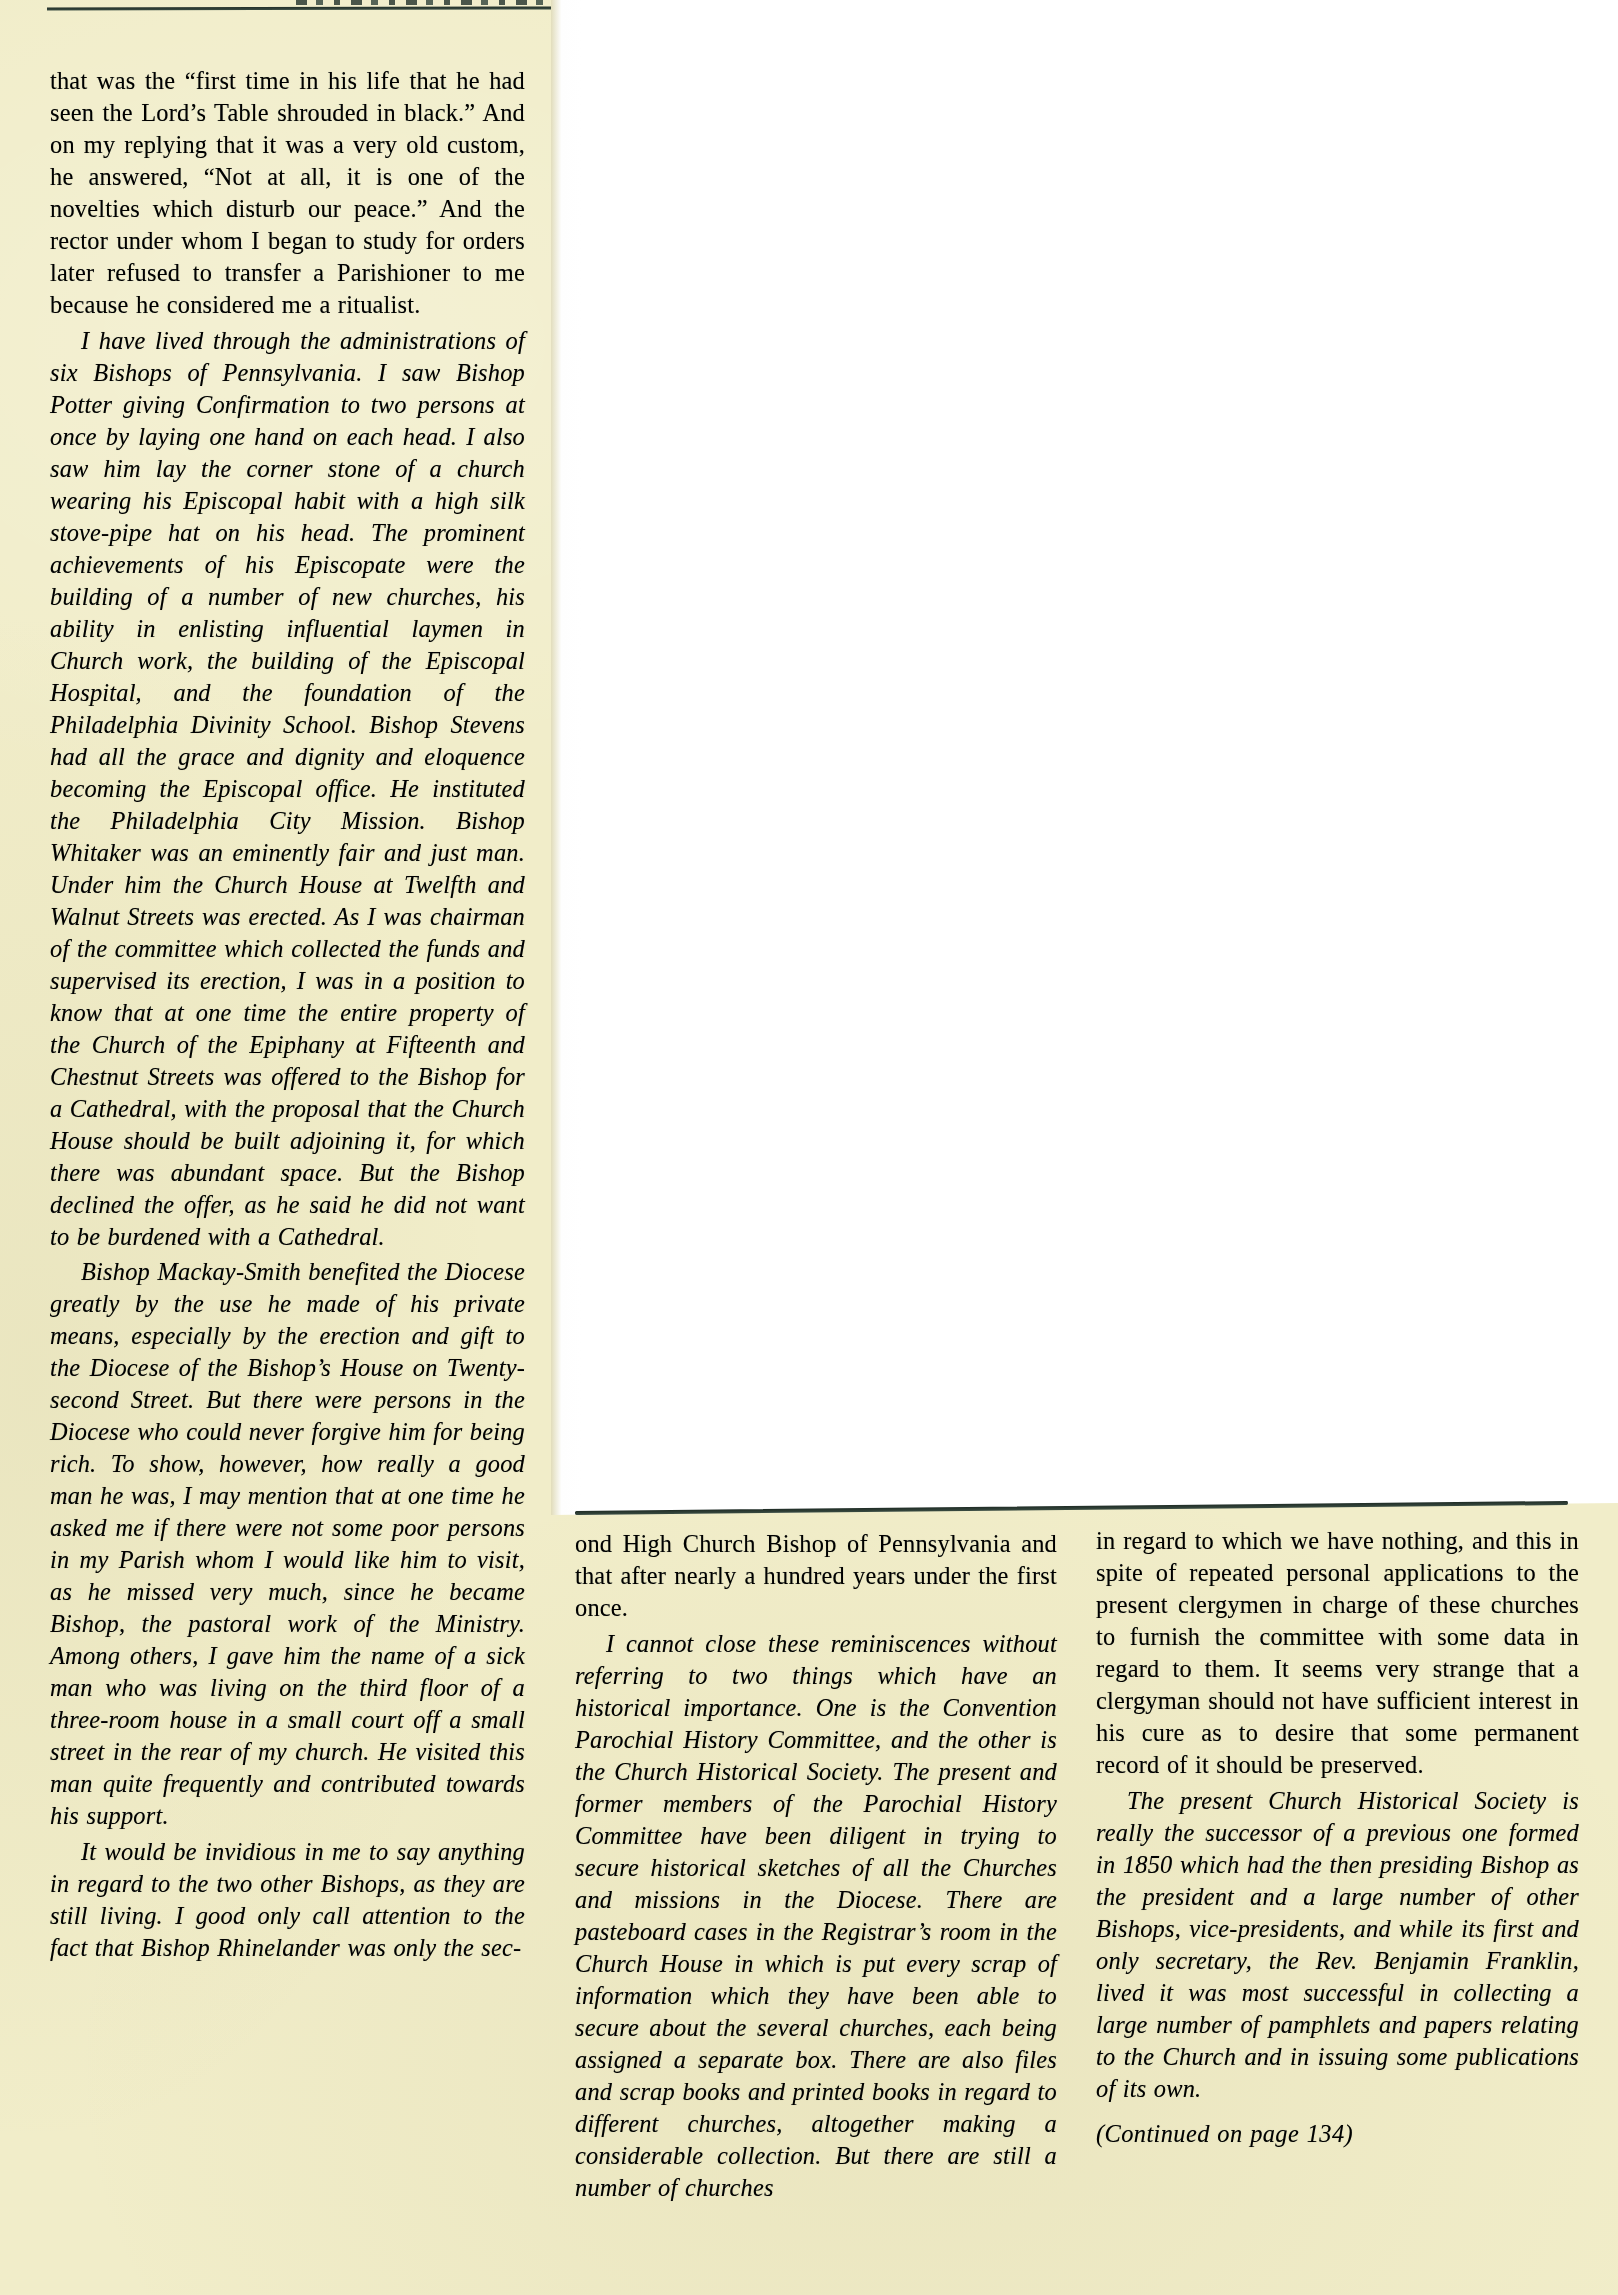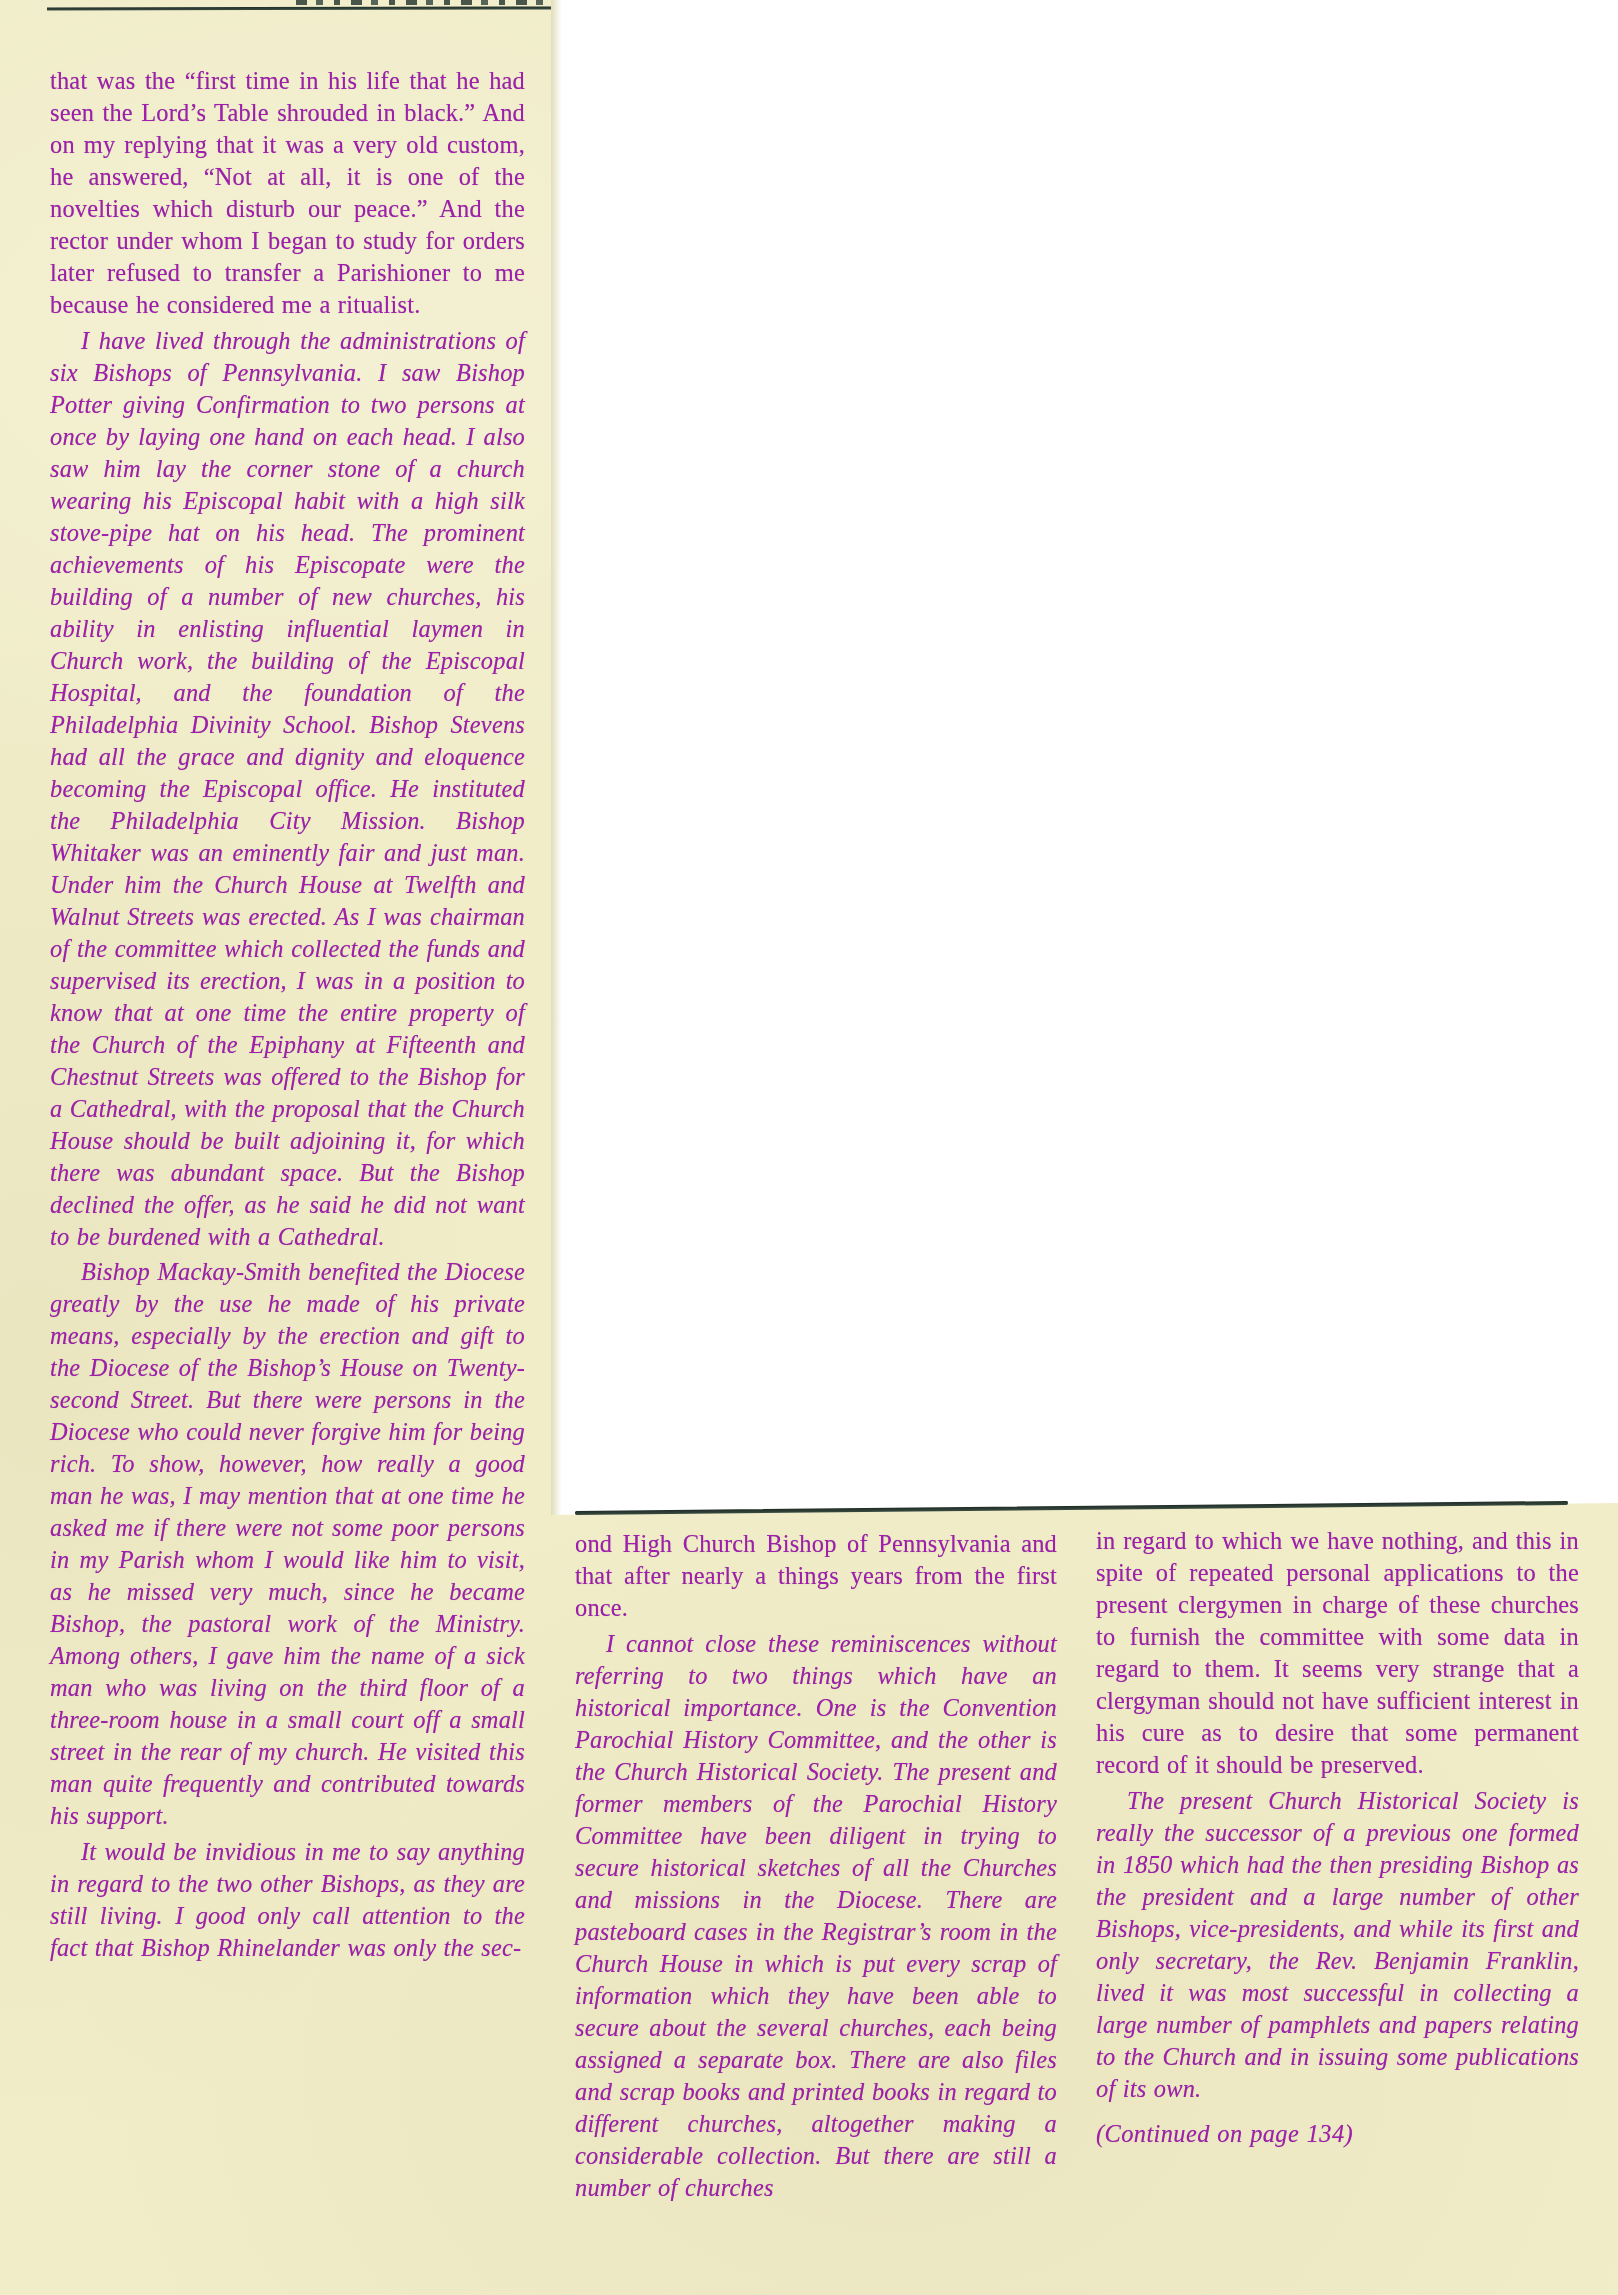--- a/index.html
+++ b/index.html
@@ -47,21 +47,21 @@
     width: 255px; height: 5.2px;
     background: repeating-linear-gradient(90deg,
       #2c3b33 0 11px, transparent 11px 20px,
       #3a4c42 20px 27px, transparent 27px 38px,
       #2c3b33 38px 44px, transparent 44px 55px);
     opacity: 0.85;
   }
 
   .col {
     position: absolute;
-    color: #a21caf;
+    color: #000000;
     font-size: 24.4px;
     line-height: 32px;
     text-align: justify;
     letter-spacing: 0.2px;
     word-spacing: 1.1px;
     text-shadow: 0 0 0.7px rgba(55,75,65,0.45);
   }
   .col-left   { left: 50px;   top: 65px;   width: 475px; }
   .col-middle { left: 575px;  top: 1528px; width: 482px; }
   .col-right  { left: 1096px; top: 1525px; width: 483px; }
@@ -91,21 +91,21 @@
   <div class="rule mid-rule"></div>
 
   <div class="col col-left">
     <p>that was the “first time in his life that he had seen the Lord’s Table shrouded in black.”  And on my replying that it was a very old custom, he answered, “Not at all, it is one of the novelties which disturb our peace.”  And the rector under whom I began to study for orders later refused to transfer a Parishioner to me because he considered me a ritualist.</p>
     <p class="indent">I have lived through the administrations of six Bishops of Pennsylvania.  I saw Bishop Potter giving Confirmation to two persons at once by laying one hand on each head.  I also saw him lay the corner stone of a church wearing his Episcopal habit with a high silk stove-pipe hat on his head.  The prominent achievements of his Episcopate were the building of a number of new churches, his ability in enlisting influential laymen in Church work, the building of the Episcopal Hospital, and the foundation of the Philadelphia Divinity School.  Bishop Stevens had all the grace and dignity and eloquence becoming the Episcopal office.  He instituted the Philadelphia City Mission.  Bishop Whitaker was an eminently fair and just man.  Under him the Church House at Twelfth and Walnut Streets was erected.  As I was chairman of the committee which collected the funds and supervised its erection, I was in a position to know that at one time the entire property of the Church of the Epiphany at Fifteenth and Chestnut Streets was offered to the Bishop for a Cathedral, with the proposal that the Church House should be built adjoining it, for which there was abundant space.  But the Bishop declined the offer, as he said he did not want to be burdened with a Cathedral.</p>
     <p class="indent">Bishop Mackay-Smith benefited the Diocese greatly by the use he made of his private means, especially by the erection and gift to the Diocese of the Bishop’s House on Twenty-second Street.  But there were persons in the Diocese who could never forgive him for being rich.  To show, however, how really a good man he was, I may mention that at one time he asked me if there were not some poor persons in my Parish whom I would like him to visit, as he missed very much, since he became Bishop, the pastoral work of the Ministry.  Among others, I gave him the name of a sick man who was living on the third floor of a three-room house in a small court off a small street in the rear of my church.  He visited this man quite frequently and contributed towards his support.</p>
     <p class="indent">It would be invidious in me to say anything in regard to the two other Bishops, as they are still living.  I good only call attention to the fact that Bishop Rhinelander was only the sec-</p>
   </div>
 
   <div class="col col-middle">
-    <p>ond High Church Bishop of Pennsylvania and that after nearly a things years from the first once.</p>
+    <p>ond High Church Bishop of Pennsylvania and that after nearly a hundred years under the first once.</p>
     <p class="indent">I cannot close these reminiscences without referring to two things which have an historical importance.  One is the Convention Parochial History Committee, and the other is the Church Historical Society.  The present and former members of the Parochial History Committee have been diligent in trying to secure historical sketches of all the Churches and missions in the Diocese.  There are pasteboard cases in the Registrar’s room in the Church House in which is put every scrap of information which they have been able to secure about the several churches, each being assigned a separate box.  There are also files and scrap books and printed books in regard to different churches, altogether making a considerable collection.  But there are still a number of churches</p>
   </div>
 
   <div class="col col-right">
     <p>in regard to which we have nothing, and this in spite of repeated personal applications to the present clergymen in charge of these churches to furnish the committee with some data in regard to them.  It seems very strange that a clergyman should not have sufficient interest in his cure as to desire that some permanent record of it should be preserved.</p>
     <p class="indent">The present Church Historical Society is really the successor of a previous one formed in 1850 which had the then presiding Bishop as the president and a large number of other Bishops, vice-presidents, and while its first and only secretary, the Rev. Benjamin Franklin, lived it was most successful in collecting a large number of pamphlets and papers relating to the Church and in issuing some publications of its own.</p>
     <p class="continued">(Continued on page 134)</p>
   </div>
 
 </div>

